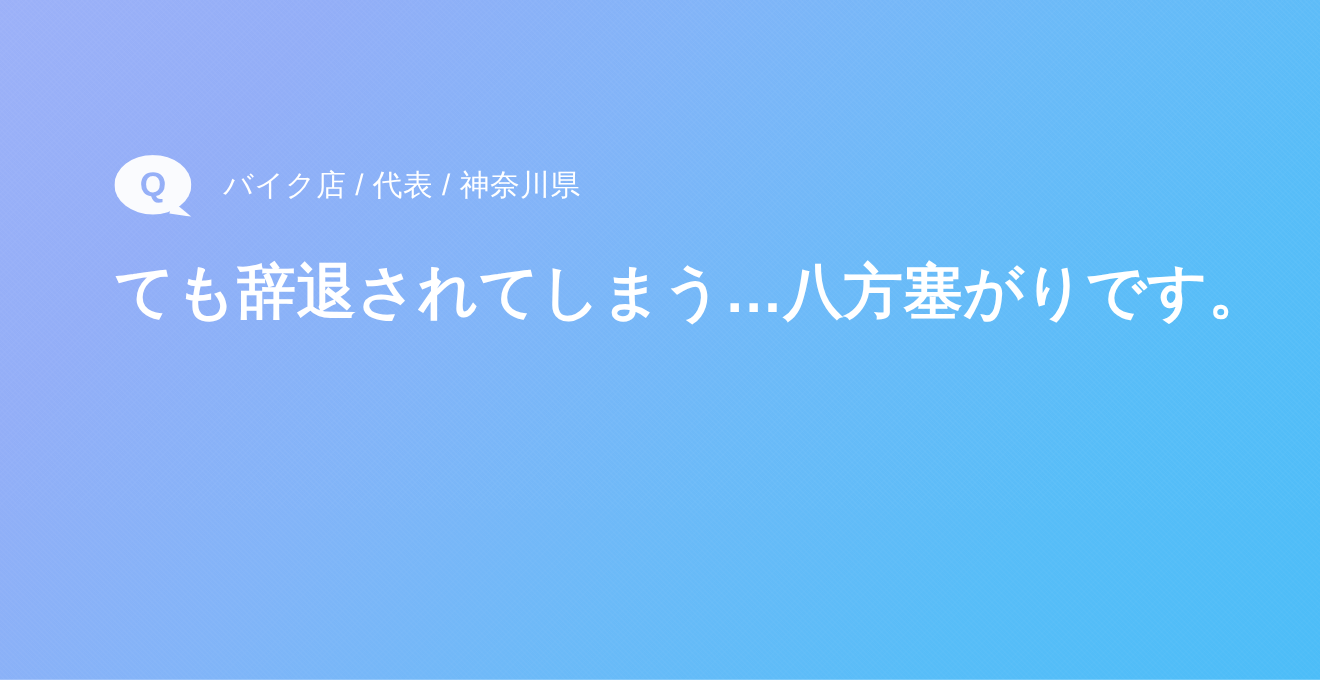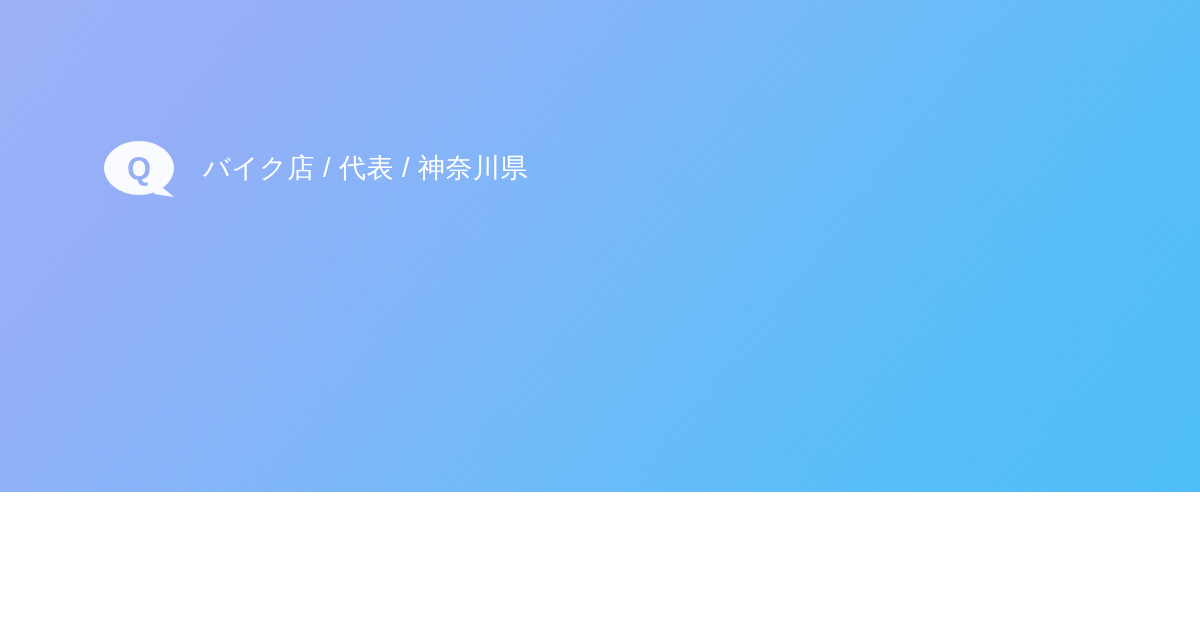--- a/index.html
+++ b/index.html
@@ -11,21 +11,21 @@
   body {
     width: 1200px;
     height: 630px;
     overflow: hidden;
     font-family: "Liberation Sans", "DejaVu Sans", sans-serif;
   }
 
   .card {
     position: relative;
     width: 1200px;
-    height: 492px;
+    height: 618px;
     box-sizing: border-box;
     overflow: hidden;
     background-image: linear-gradient(128deg,
         #9cb1f8 0%,
         #93aef7 18%,
         #82b4f8 38%,
         #6bbaf8 58%,
         #57bdf8 78%,
         #4cbdf8 100%);
   }
@@ -138,16 +138,17 @@
             <rect x="0" y="0" width="70" height="56" fill="#fafbfe"></rect>
           </g>
         </svg>
       </div>
 
       <div class="attribution-label">バイク店 / 代表 / 神奈川県</div>
 
     </div>
 
     <div class="headline">
+      <span class="headline-line">ても辞退されてしまう…八方塞がりです。</span>
     </div>
 
   </div>
 </div>
 
 </body></html>

